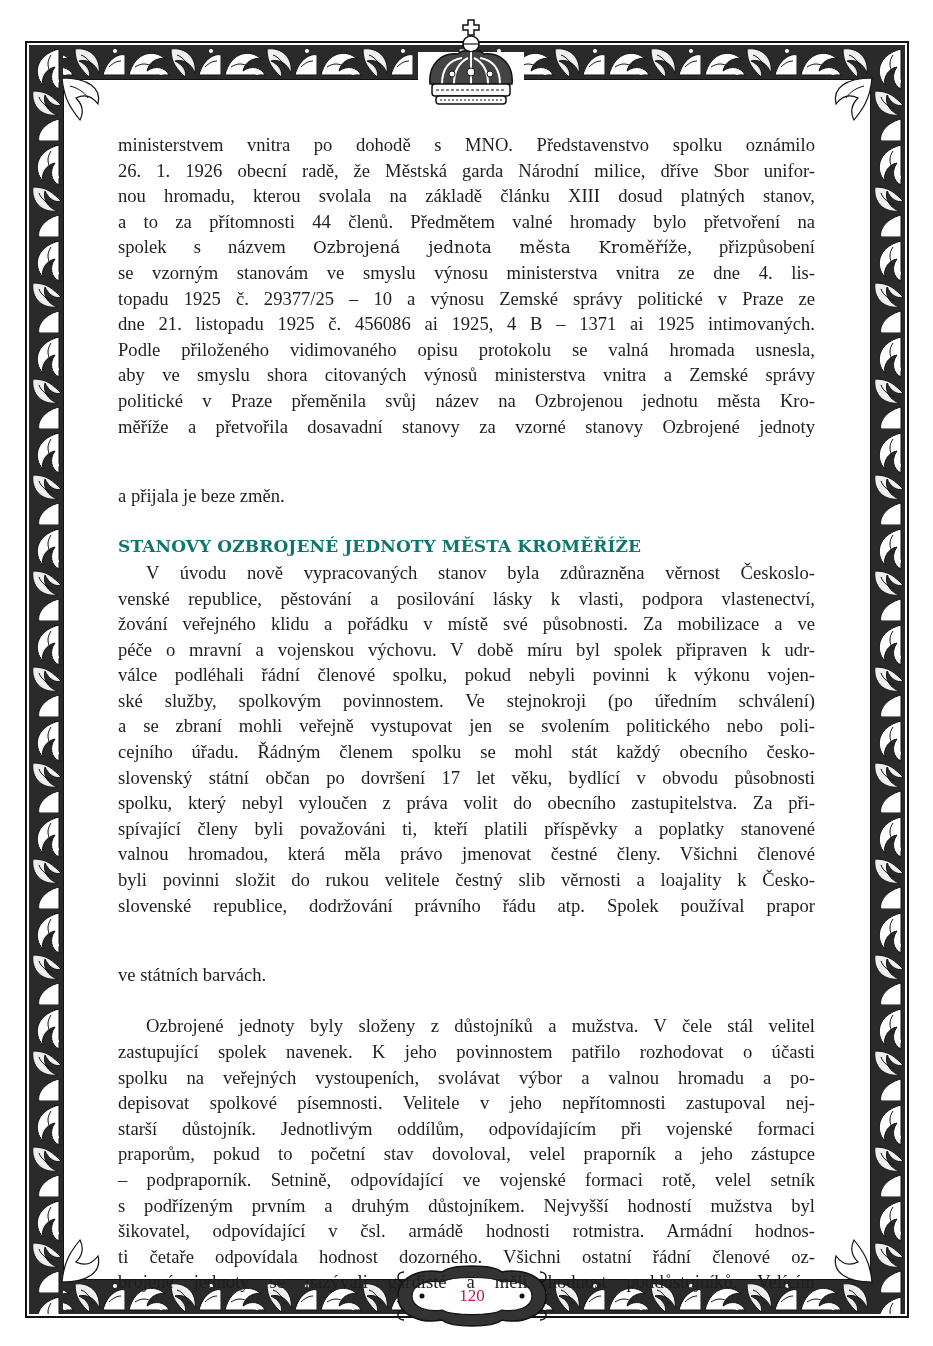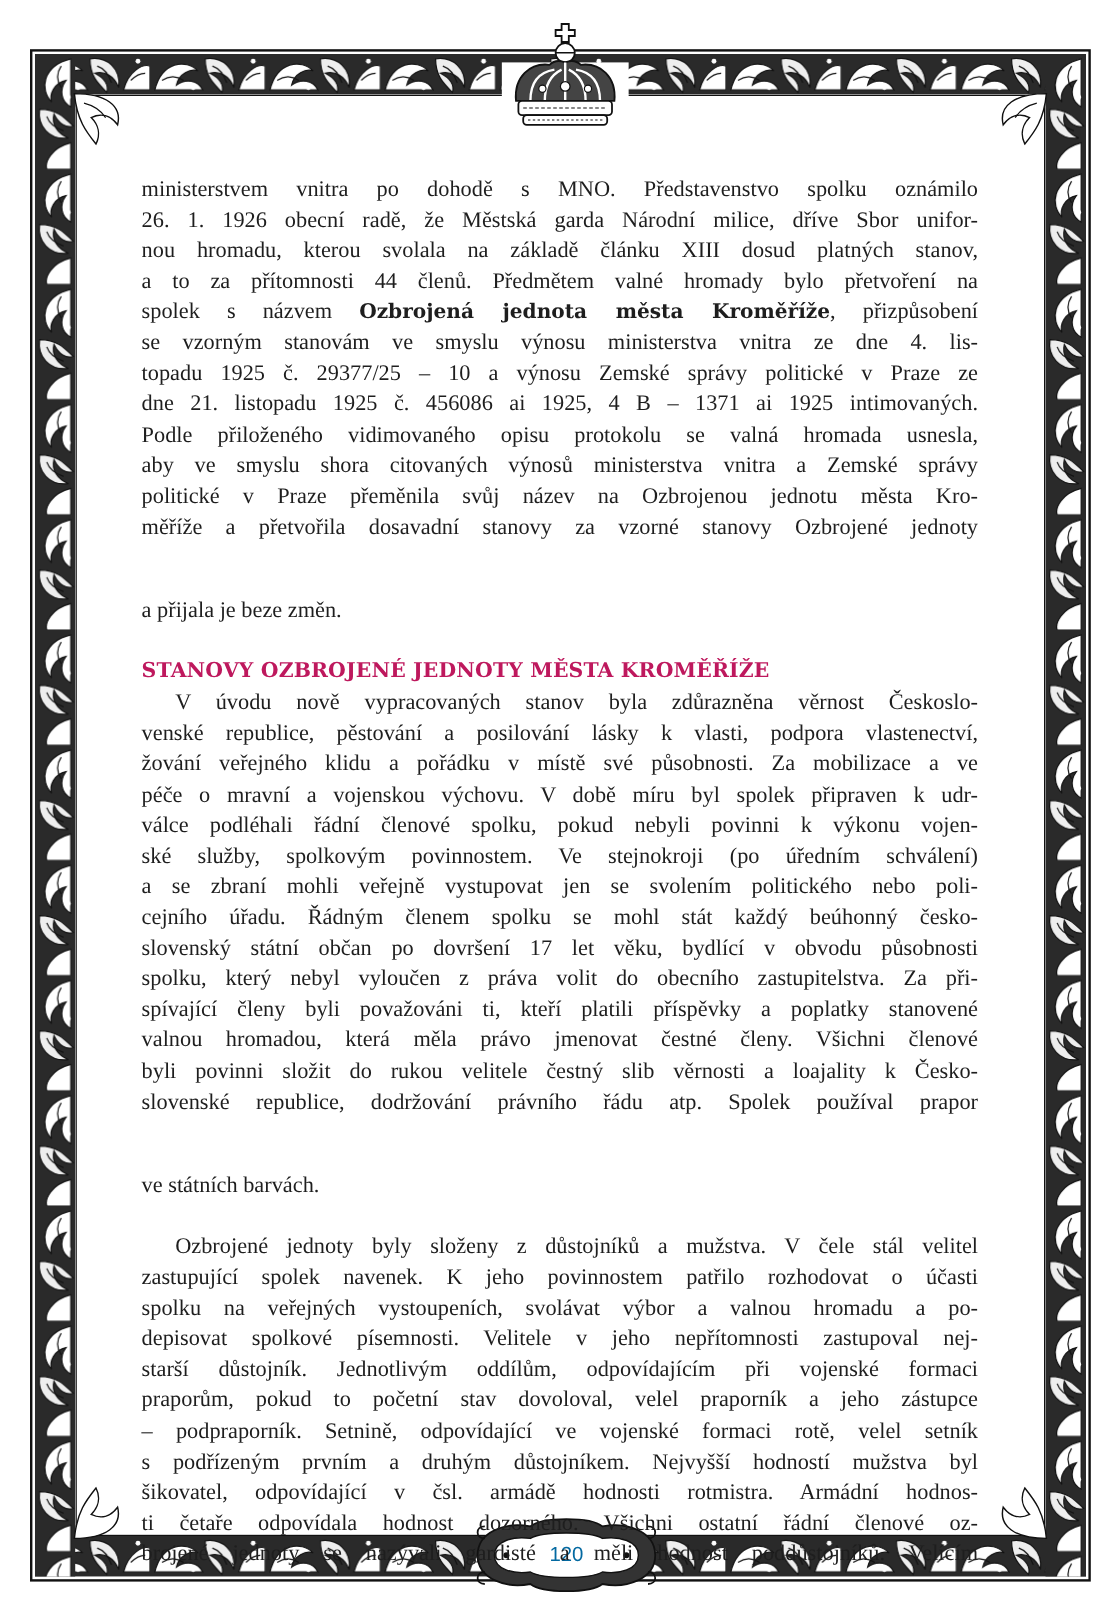--- a/index.html
+++ b/index.html
@@ -21,40 +21,40 @@
     border: 1.5px solid #111; box-sizing: border-box; background: #fff;
   }
   .leaf-corner { position: absolute; }
 
   
   .crown { position: absolute; left: 418px; top: 14px; width: 106px; height: 106px; }
   
   .cartouche { position: absolute; left: 392px; top: 1262px; width: 160px; height: 68px; }
   .page-number {
     position: absolute; left: 392px; top: 1281px; width: 160px; height: 30px;
-    text-align: center; font-family: Liberation Sans, sans-serif; font-size: 17px;
-    color: #0369a1; line-height: 30px;
+    text-align: center; font-family: Liberation Serif, serif; font-size: 17px;
+    color: #be185d; line-height: 30px;
   }
 
   
   .content {
-    position: absolute; left: 118px; top: 145px; width: 697px;
+    position: absolute; left: 118px; top: 132px; width: 697px;
     font-family: "Liberation Serif", serif; font-size: 18.6px; line-height: 25.6px;
     color: #1e1e1e; text-align: justify;
   }
   .content p { margin: 0; }
   .line { display: block; text-align: justify; text-align-last: justify; white-space: nowrap; height: 25.6px; }
   .line.last { text-align-last: left; margin-top: 44px; }
   .indent { text-indent: 28px; }
   .heading {
     font-family: "DejaVu Serif", serif; font-weight: bold; font-size: 17px;
-    letter-spacing: 0.1px; margin-top: 25.6px; height: 25.6px; line-height: 25.6px; color: #be185d;
+    letter-spacing: 0.1px; margin-top: 25.6px; height: 25.6px; line-height: 25.6px; color: #0f766e;
   }
   .gap { height: 25.6px; }
-  b.bold-name { font-family: "DejaVu Serif", serif; font-weight: bold; font-size: 16.8px; }
+  b.bold-name { font-family: "DejaVu Serif", serif; font-weight: normal; font-size: 16.8px; }
 </style>
 </head>
 <body>
 
 <div class="frame-outer"></div>
 
 <svg width="0" height="0" style="position:absolute">
   <defs>
     <pattern id="leafH" x="0" y="0" width="96" height="34" patternUnits="userSpaceOnUse">
       <rect width="96" height="34" fill="#2a2a2a"></rect>
@@ -160,21 +160,21 @@
   <div class="heading">STANOVY OZBROJENÉ JEDNOTY MĚSTA KROMĚŘÍŽE</div>
 
   <p>
     <span class="line indent">V úvodu nově vypracovaných stanov byla zdůrazněna věrnost Českoslo-</span>
     <span class="line">venské republice, pěstování a posilování lásky k vlasti, podpora vlastenectví,</span>
     <span class="line">žování veřejného klidu a pořádku v místě své působnosti. Za mobilizace a ve</span>
     <span class="line">péče o mravní a vojenskou výchovu. V době míru byl spolek připraven k udr-</span>
     <span class="line">válce podléhali řádní členové spolku, pokud nebyli povinni k výkonu vojen-</span>
     <span class="line">ské služby, spolkovým povinnostem. Ve stejnokroji (po úředním schválení)</span>
     <span class="line">a se zbraní mohli veřejně vystupovat jen se svolením politického nebo poli-</span>
-    <span class="line">cejního úřadu. Řádným členem spolku se mohl stát každý beúhonný česko-</span>
+    <span class="line">cejního úřadu. Řádným členem spolku se mohl stát každý obecního česko-</span>
     <span class="line">slovenský státní občan po dovršení 17 let věku, bydlící v obvodu působnosti</span>
     <span class="line">spolku, který nebyl vyloučen z práva volit do obecního zastupitelstva. Za při-</span>
     <span class="line">spívající členy byli považováni ti, kteří platili příspěvky a poplatky stanovené</span>
     <span class="line">valnou hromadou, která měla právo jmenovat čestné členy. Všichni členové</span>
     <span class="line">byli povinni složit do rukou velitele čestný slib věrnosti a loajality k Česko-</span>
     <span class="line">slovenské republice, dodržování právního řádu atp. Spolek používal prapor</span>
     <span class="line last">ve státních barvách.</span>
   </p>
 
   <div class="gap"></div>

